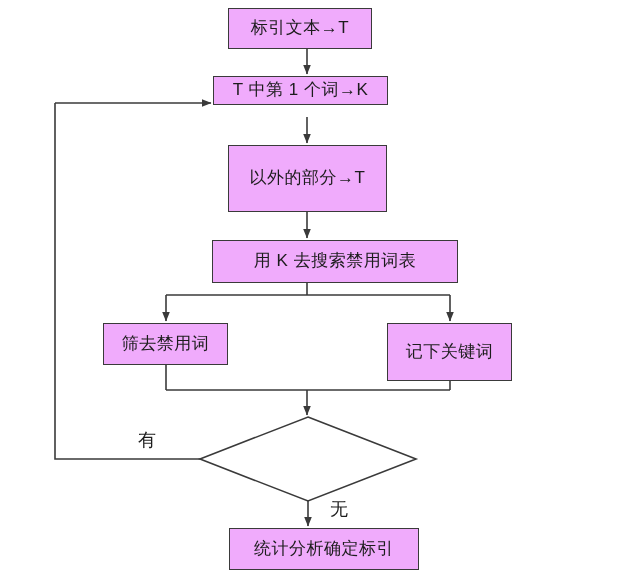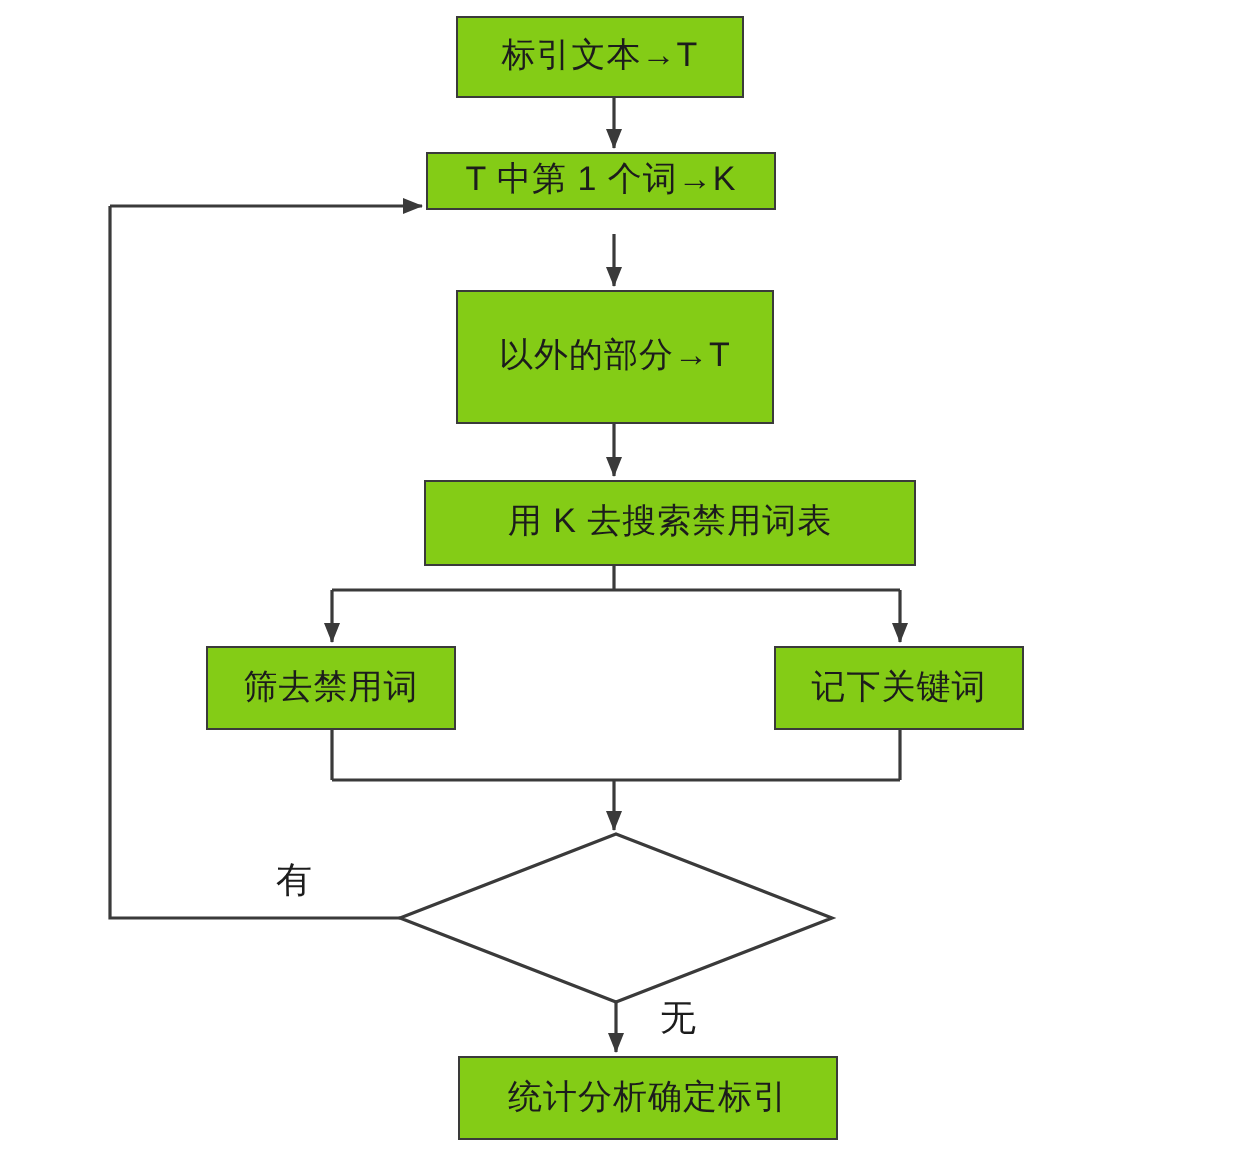--- a/index.html
+++ b/index.html
@@ -19,21 +19,21 @@
   #wires {
     position: absolute;
     left: 0;
     top: 0;
     z-index: 0;
   }
   .node {
     position: absolute;
     box-sizing: border-box;
     border: 1.6px solid #3a3a3a;
-    background: #84cc16;
+    background: #f0abfc;
     display: flex;
     flex-direction: column;
     align-items: center;
     justify-content: center;
     font-size: 17px;
     line-height: 1.55;
     text-align: center;
     z-index: 1;
     white-space: nowrap;
     letter-spacing: 0.5px;
@@ -53,21 +53,21 @@
     font-size: 17px;
     letter-spacing: 0.5px;
     white-space: nowrap;
   }
   
   #node-index-text      { left: 228px; top:   8px; width: 144px; height: 41px; }
   #node-first-word      { left: 213px; top:  76px; width: 175px; height: 29px; }
   #node-remove-first    { left: 228px; top: 145px; width: 159px; height: 67px; }
   #node-search-stoplist { left: 212px; top: 240px; width: 246px; height: 43px; }
   #node-filter-stop     { left: 103px; top: 323px; width: 125px; height: 42px; }
-  #node-record-keyword  { left: 387px; top: 323px; width: 125px; height: 42px; }
+  #node-record-keyword  { left: 387px; top: 323px; width: 125px; height: 58px; }
   #node-final-index     { left: 229px; top: 528px; width: 190px; height: 42px; }
   #label-decision       { left: 218px; top: 438px; width: 180px; height: 42px; }
   #label-yes            { left: 138px; top: 428px; }
   #label-no             { left: 330px; top: 497px; }
 </style>
 </head>
 <body>
 
 <div id="canvas">
 

